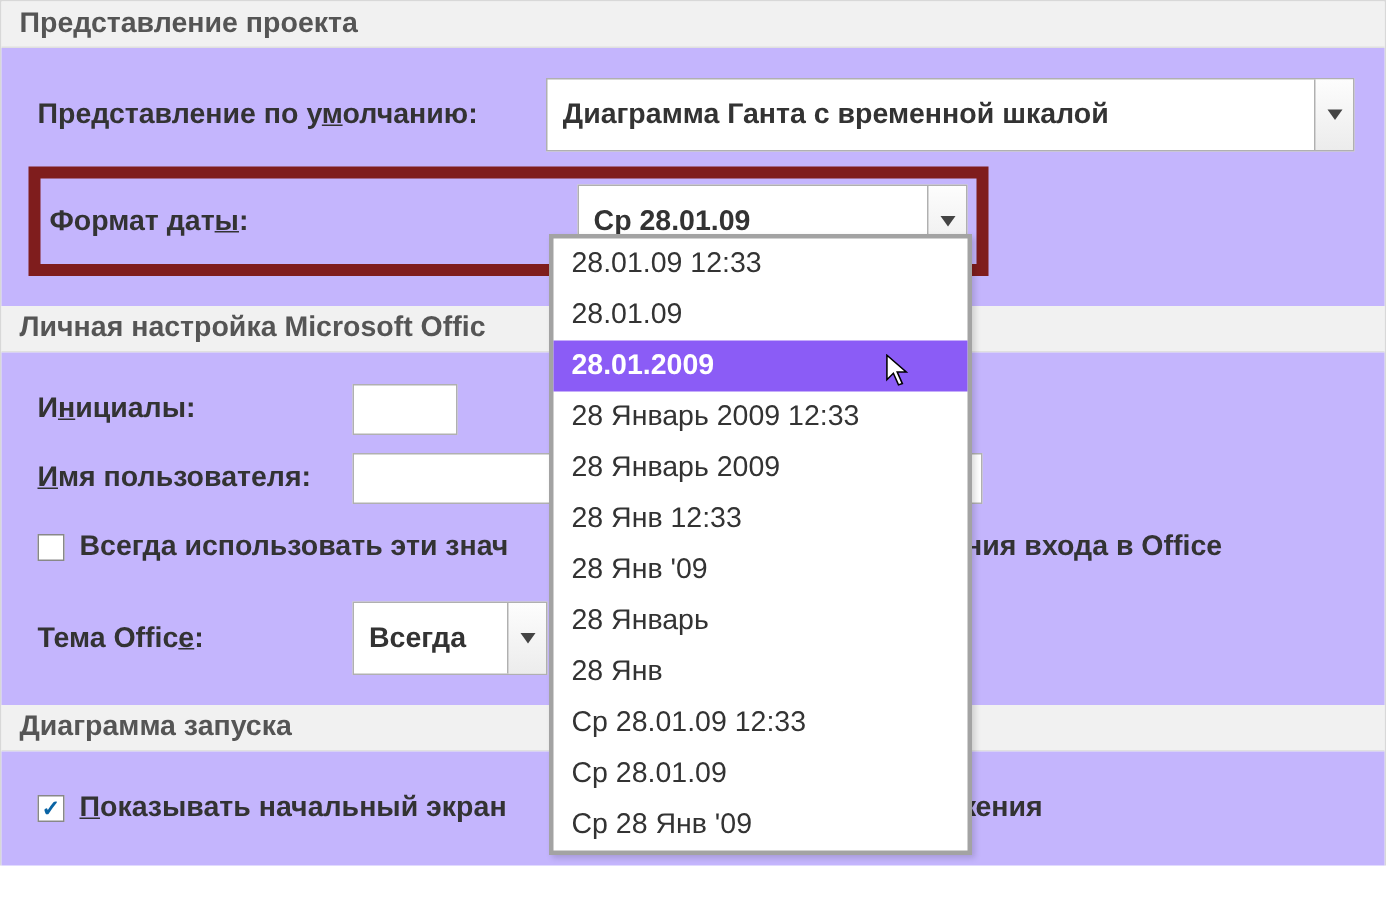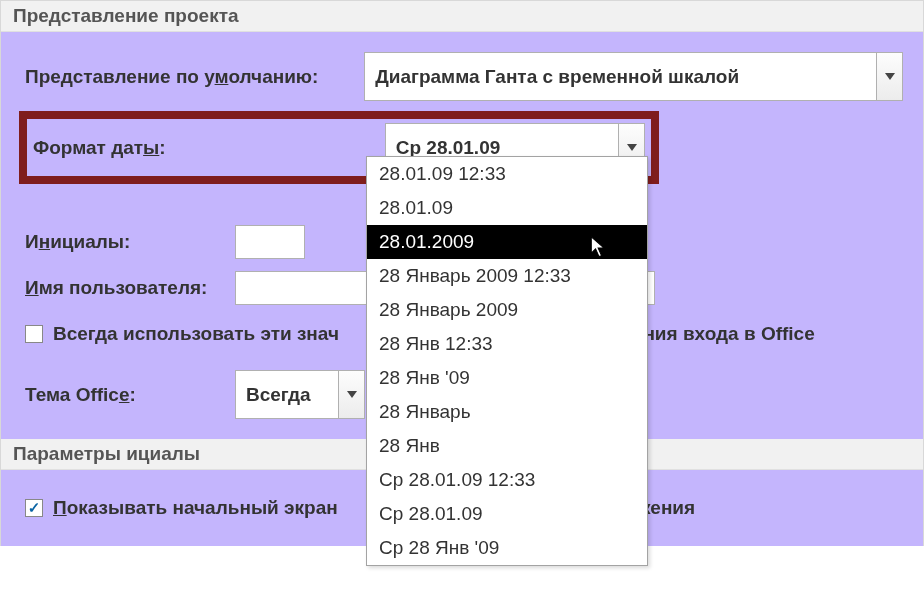--- a/index.html
+++ b/index.html
@@ -94,38 +94,39 @@
     background: #fff;
     margin-right: 10px;
     display: inline-flex;
     align-items: center;
     justify-content: center;
     font-size: 15px;
     color: #0a64a4;
   }
   .dropdown-list {
     position: absolute;
-    border: 1px solid #a3a3a3;
+    border: 3px solid #a3a3a3;
     background: #fff;
     z-index: 10;
     box-shadow: 2px 2px 4px rgba(0,0,0,0.15);
   }
   .dropdown-list .item {
     padding: 4px 12px;
     font-size: 19px;
     color: #333;
     white-space: nowrap;
     cursor: default;
     height: 34px;
     display: flex;
     align-items: center;
   }
   .dropdown-list .item.selected {
-    background: #000000;
+    background: #8b5cf6;
     color: #fff;
+    font-weight: bold;
   }
   .cursor-arrow {
     position: absolute;
     width: 18px; height: 24px;
     pointer-events: none;
     z-index: 11;
   }
 </style>
 </head>
 <body>
@@ -155,20 +156,23 @@
         <div class="combo">
           <span class="value">Ср 28.01.09</span>
           <div class="btn">
             <div class="triangle-down"></div>
           </div>
         </div>
       </div>
     </div>
   </div>
 
+  <div class="section-header">
+    <span>Личная настройка Microsoft Offic</span>
+  </div>
   <div class="section-body">
     <div class="row">
       <span class="label" style="width:210px;">
         И<span class="underline-char">н</span>ициалы:
       </span>
       <div class="textfield" style="width:70px;"></div>
     </div>
     <div class="row">
       <span class="label" style="width:210px;">
         <span class="underline-char">И</span>мя пользователя:
@@ -188,21 +192,21 @@
       <div class="combo" style="width:130px;">
         <span class="value">Всегда</span>
         <div class="btn">
           <div class="triangle-down"></div>
         </div>
       </div>
     </div>
   </div>
 
   <div class="section-header">
-    <span>Параметры ициалы</span>
+    <span>Диаграмма запуска</span>
   </div>
   <div class="section-body">
     <div class="row">
       <span class="checkbox">✓</span>
       <span class="label"><span class="underline-char">П</span>оказывать начальный экран</span>
       <span style="width:288px; display:inline-block;"></span>
       <span class="label">ожения</span>
     </div>
   </div>
 

